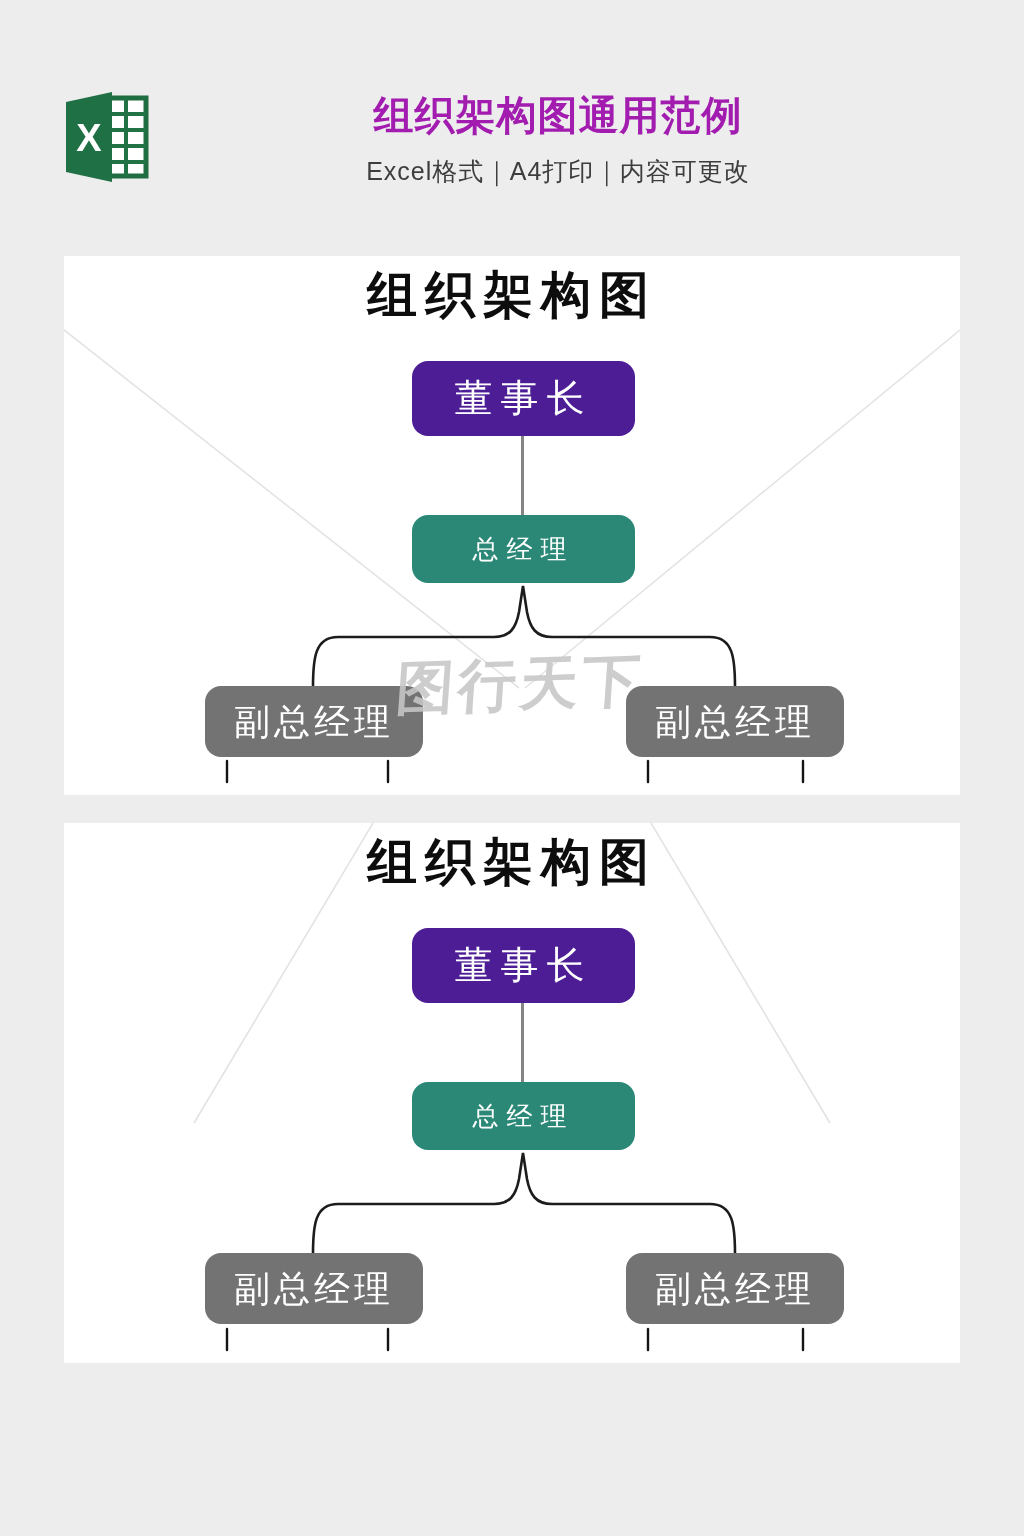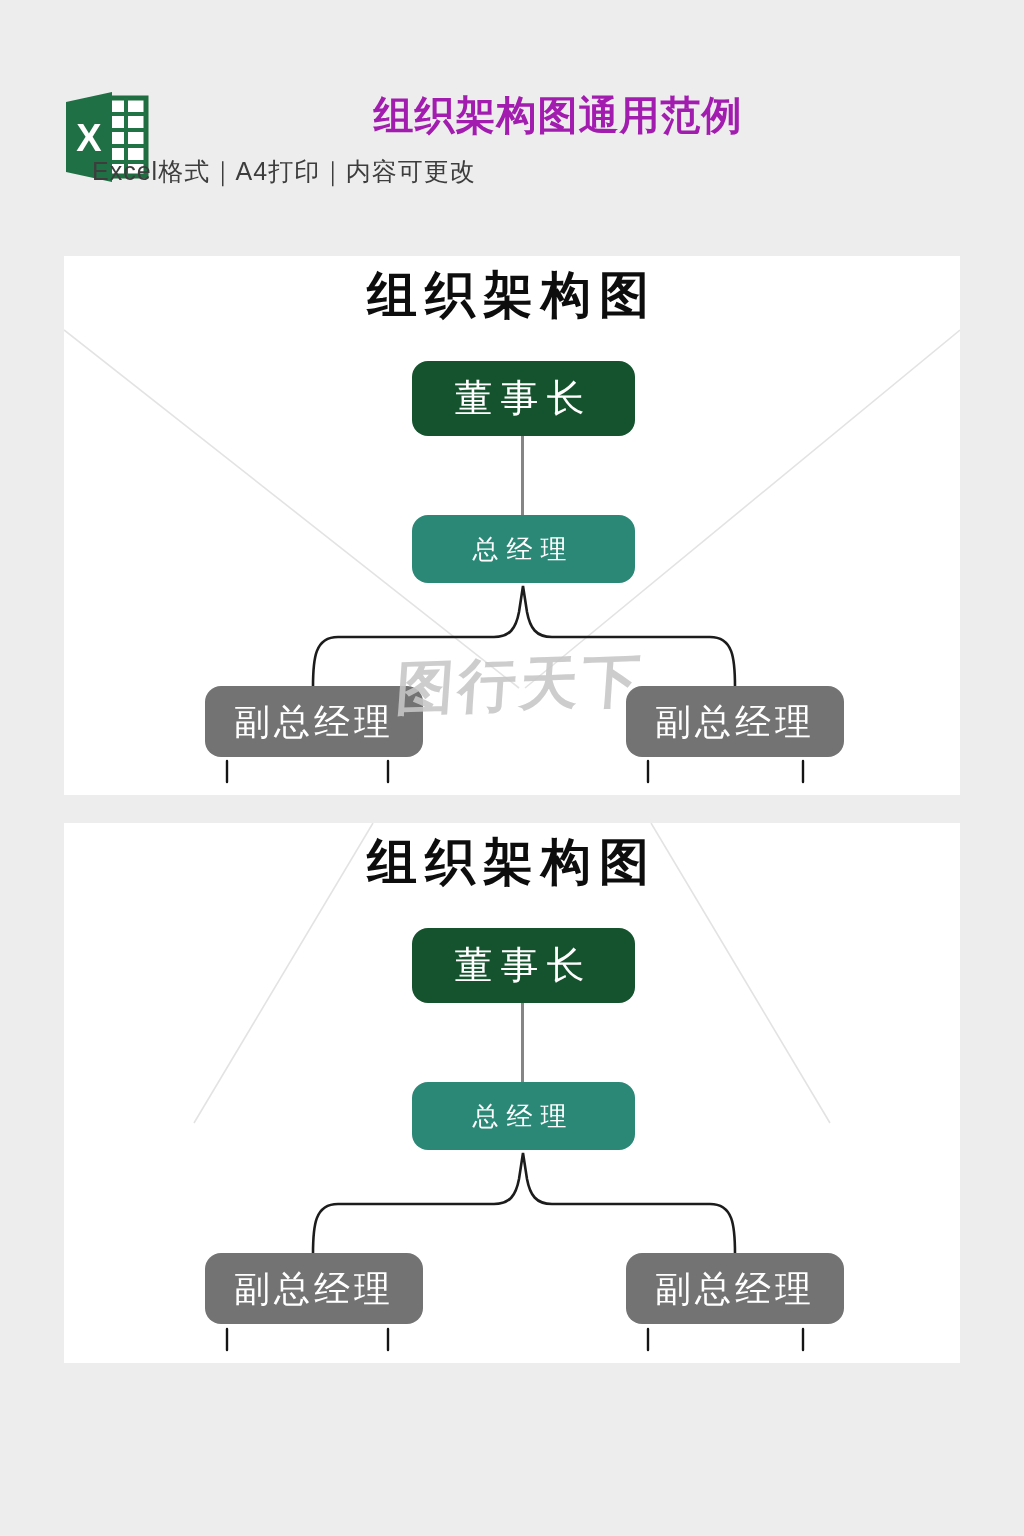--- a/index.html
+++ b/index.html
@@ -17,20 +17,21 @@
     position:absolute;left:0;top:80px;width:1024px;
     padding-left:92px;box-sizing:border-box;
     text-align:center;
     font-size:40px;font-weight:bold;color:#a21caf;
     letter-spacing:1px;
     margin-top:8px;
   }
   .hdr-subtitle{
     position:absolute;left:0;top:155px;width:1024px;
     padding-left:92px;box-sizing:border-box;
+    text-align:center;
     font-size:25px;color:#3d3d3d;letter-spacing:1px;
   }
   
   .panel{
     position:absolute;left:64px;width:896px;height:540px;
     background:#ffffff;overflow:hidden;
   }
   .panel-1{top:256px;height:539px;}
   .panel-2{top:823px;}
   .panel-svg{position:absolute;left:0;top:0;width:896px;height:540px;}
@@ -39,21 +40,21 @@
     font-family:"DejaVu Serif","Liberation Serif",serif;
     font-size:50px;font-weight:600;color:#0d0d0d;letter-spacing:8px;
   }
   .node{
     position:absolute;border-radius:16px;text-align:center;
     font-family:"DejaVu Serif","Liberation Serif",serif;
     color:#ffffff;
   }
   .node-chairman{
     left:348px;top:105px;width:223px;height:75px;line-height:75px;
-    background:#14532d;font-size:38px;letter-spacing:8px;
+    background:#4c1d95;font-size:38px;letter-spacing:8px;
   }
   .node-gm{
     left:348px;top:259px;width:223px;height:68px;line-height:68px;
     background:#2b8877;font-size:26px;letter-spacing:8px;
   }
   .node-deputy{
     top:430px;width:218px;height:71px;line-height:71px;
     background:#737373;font-size:36px;letter-spacing:4px;
   }
   .deputy-left{left:141px;}

